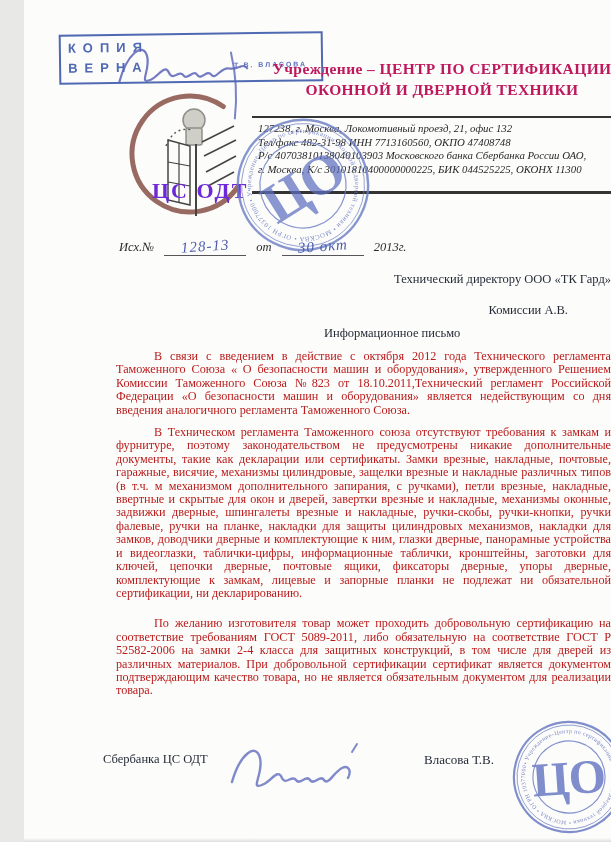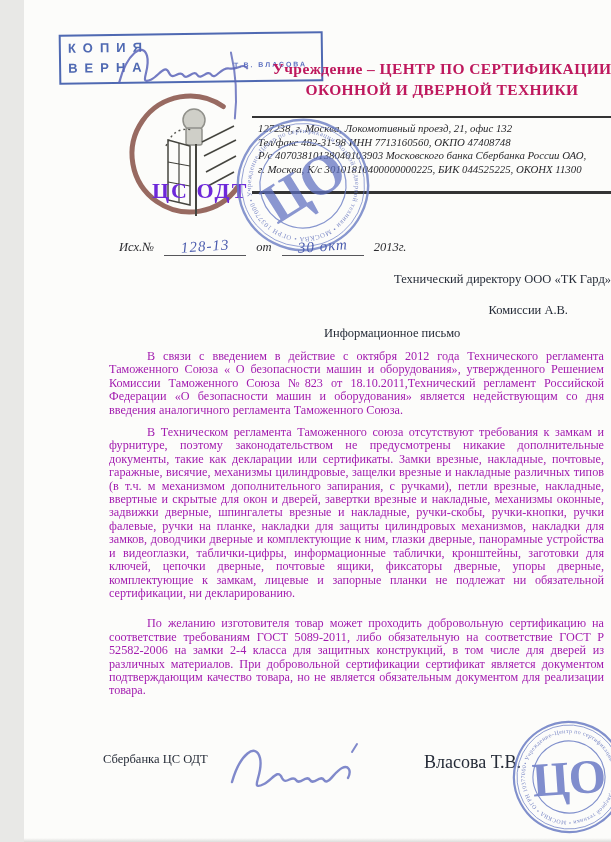--- a/index.html
+++ b/index.html
@@ -41,29 +41,29 @@
         text-align:center;margin:0 7px;padding:0 2px;}
   .hand{display:inline-block;font-style:italic;font-size:15px;color:#4b5cae;
         transform:rotate(-4deg);letter-spacing:1px;}
 
   
   .recipient1{position:absolute;right:24px;top:272px;font-size:12.5px;}
   .recipient2{position:absolute;right:67px;top:303px;font-size:12.5px;}
   .subject{position:absolute;left:300px;top:326px;font-size:12.5px;}
 
   
-  .body-text{position:absolute;left:85px;top:350px;width:495px;font-size:12.2px;
-        line-height:13.4px;text-align:justify;color:#a21caf;}
+  .body-text{position:absolute;left:92px;top:350px;width:495px;font-size:12.2px;
+        line-height:13.4px;text-align:justify;color:#b91c1c;}
   .body-text p{margin:0;text-indent:38px;}
   .body-text p.p1{margin-bottom:9px;}
   .body-text p.p2{margin-bottom:17px;}
 
   
   .sig-title{position:absolute;left:79px;top:752px;font-size:12.5px;}
-  .sig-name{position:absolute;left:400px;top:752px;font-size:18px;}
+  .sig-name{position:absolute;left:400px;top:752px;font-size:13px;}
   .sig-ink{position:absolute;left:200px;top:738px;pointer-events:none;}
 
   
   .stamp{position:absolute;pointer-events:none;}
   .stamp-top{left:204px;top:110px;}
   .stamp-bottom{left:482px;top:714px;}
   .stamp text{font-family:"Liberation Serif", serif;}
 </style>
 </head>
 <body>

